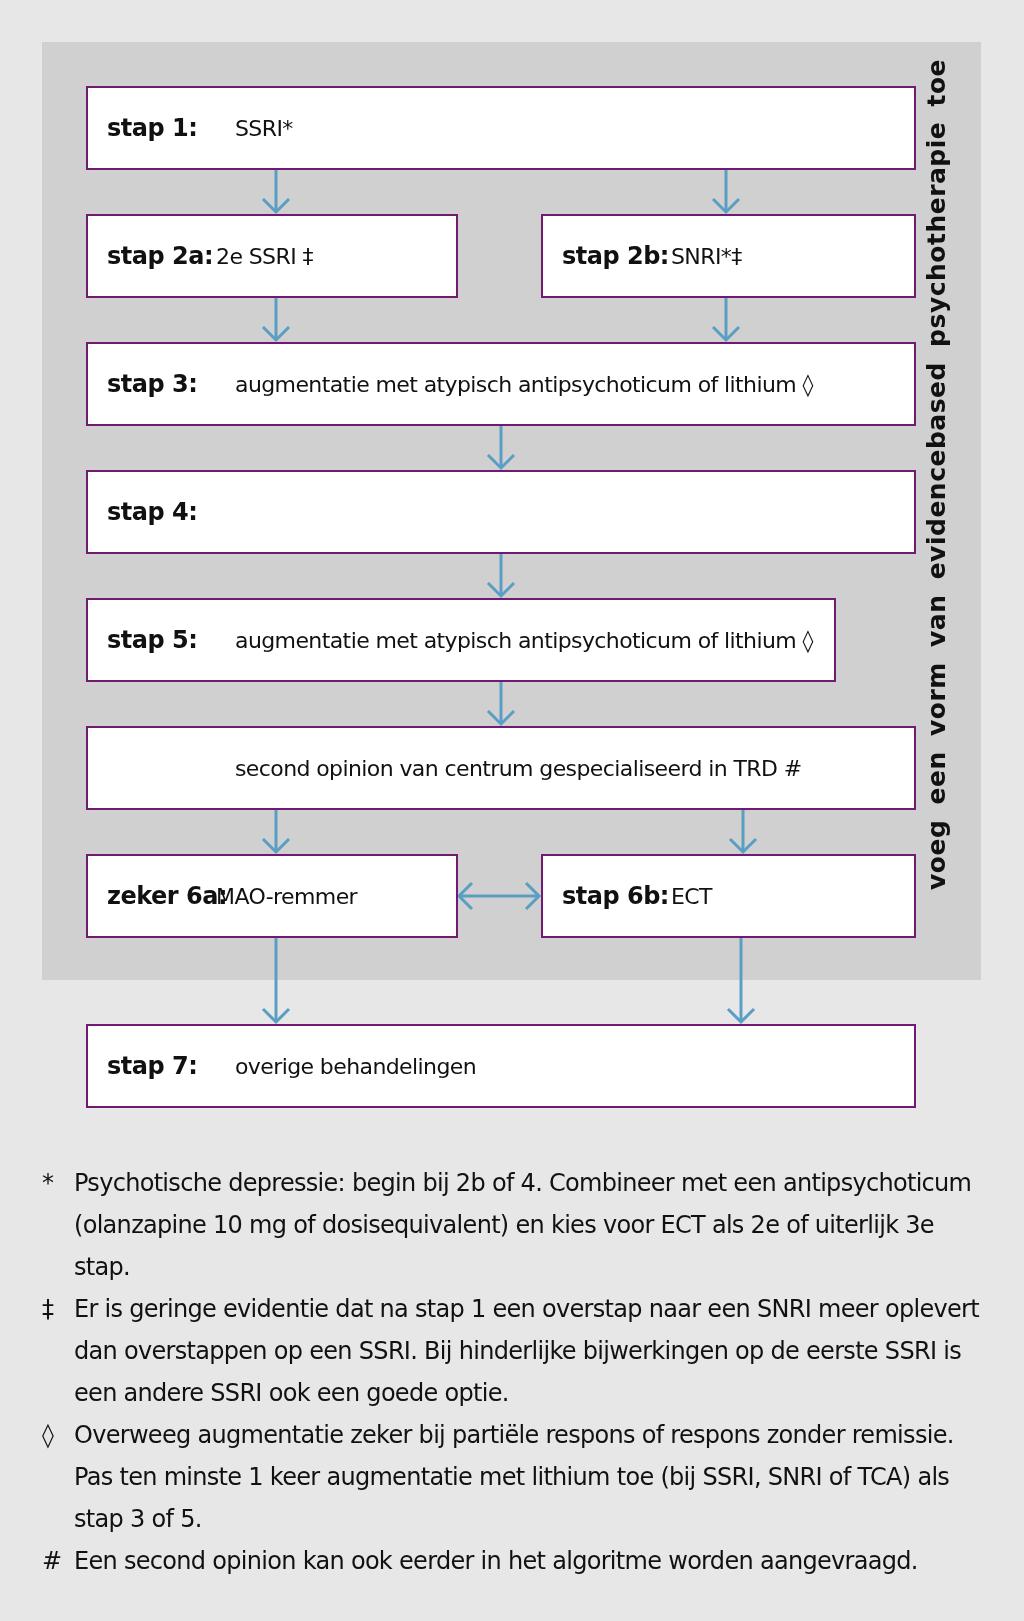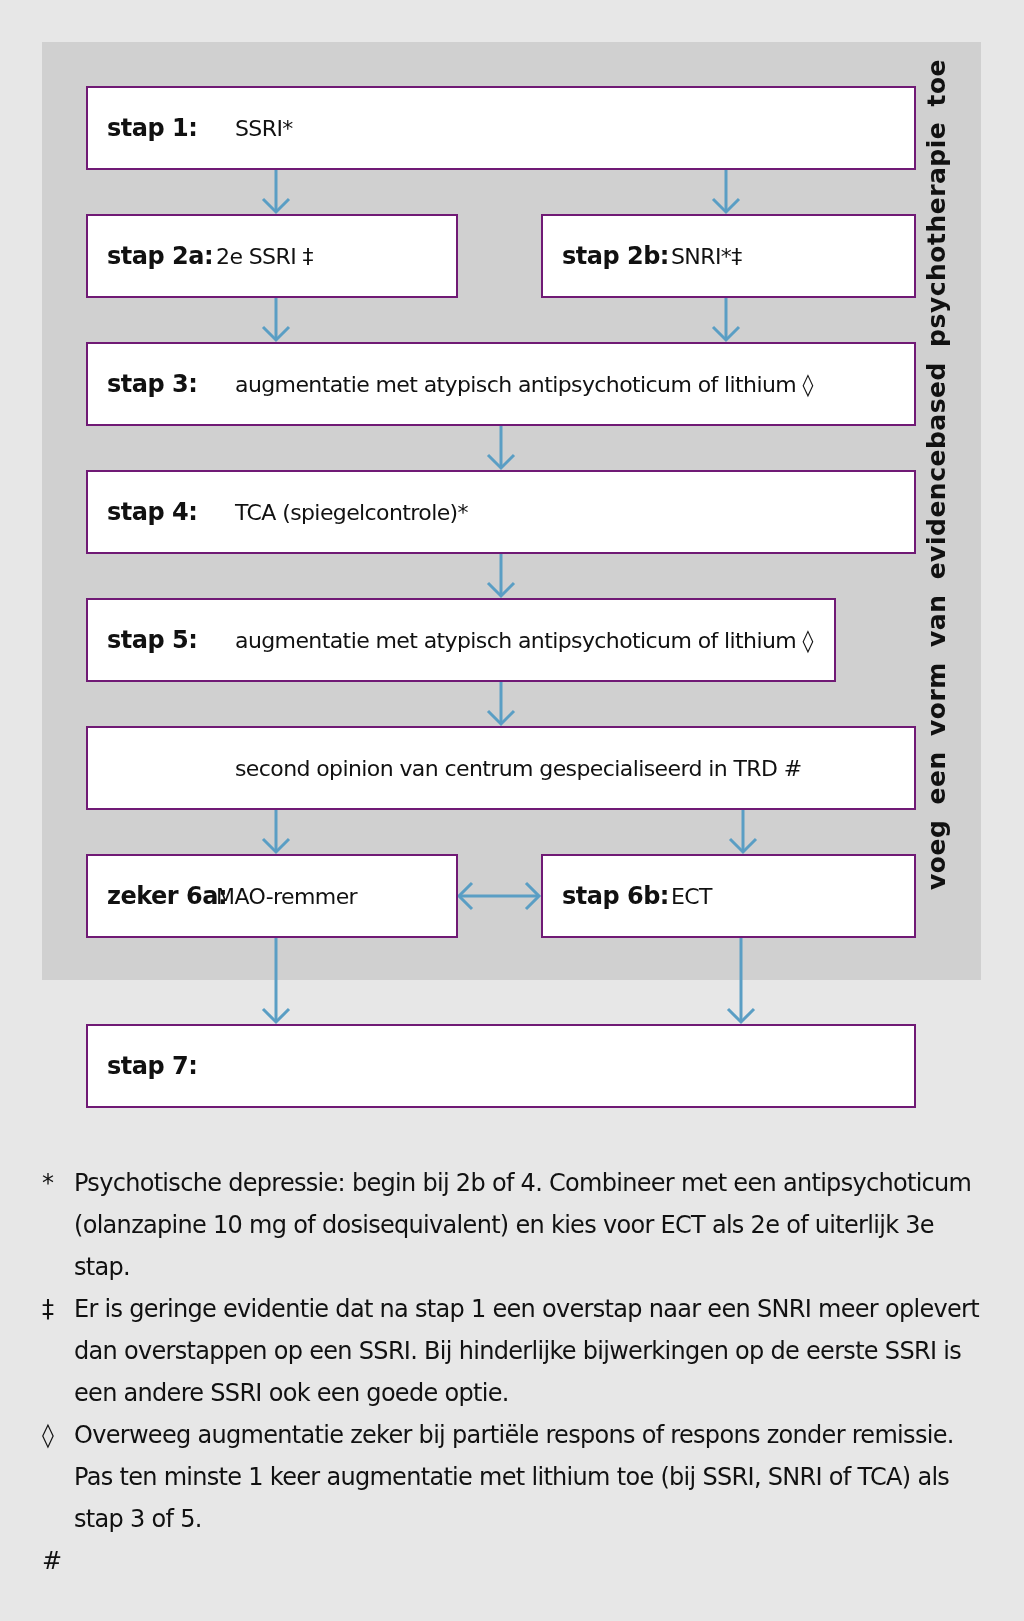--- a/index.html
+++ b/index.html
@@ -77,21 +77,20 @@
   <span class="val">SNRI*‡</span>
 </div>
 
 <div class="box" style="left:86px;top:342px;width:830px;">
   <span class="lbl">stap 3:</span>
   <span class="val">augmentatie met atypisch antipsychoticum of lithium ◊</span>
 </div>
 
 <div class="box" style="left:86px;top:470px;width:830px;">
   <span class="lbl">stap 4:</span>
-  <span class="val">TCA (spiegelcontrole)*</span>
 </div>
 
 <div class="box" style="left:86px;top:598px;width:750px;">
   <span class="lbl">stap 5:</span>
   <span class="val">augmentatie met atypisch antipsychoticum of lithium ◊</span>
 </div>
 
 <div class="box" style="left:86px;top:726px;width:830px;">
   <span class="val center">second opinion van centrum gespecialiseerd in TRD #</span>
 </div>
@@ -100,33 +99,35 @@
   <span class="lbl">zeker 6a:</span>
   <span class="val">MAO-remmer</span>
 </div>
 <div class="box half" style="left:541px;top:854px;width:375px;">
   <span class="lbl">stap 6b:</span>
   <span class="val">ECT</span>
 </div>
 
 <div class="box" style="left:86px;top:1024px;width:830px;">
   <span class="lbl">stap 7:</span>
+  <span class="val">overige behandelingen</span>
 </div>
 
 <div class="vtext">voeg een vorm van evidencebased psychotherapie toe</div>
 
 <div class="notes">
   <div class="note">
     <span class="sym">*</span>
     <span>Psychotische depressie: begin bij 2b of 4. Combineer met een antipsychoticum (olanzapine 10 mg of dosisequivalent) en kies voor ECT als 2e of uiterlijk 3e stap.</span>
   </div>
   <div class="note">
     <span class="sym">‡</span>
     <span>Er is geringe evidentie dat na stap 1 een overstap naar een SNRI meer oplevert dan overstappen op een SSRI. Bij hinderlijke bijwerkingen op de eerste SSRI is een andere SSRI ook een goede optie.</span>
   </div>
   <div class="note">
     <span class="sym">◊</span>
     <span>Overweeg augmentatie zeker bij partiële respons of respons zonder remissie. Pas ten minste 1 keer augmentatie met lithium toe (bij SSRI, SNRI of TCA) als stap 3 of 5.</span>
   </div>
   <div class="note">
     <span class="sym">#</span>
+    <span>Een second opinion kan ook eerder in het algoritme worden aangevraagd.</span>
   </div>
 </div>
 
 </body></html>

